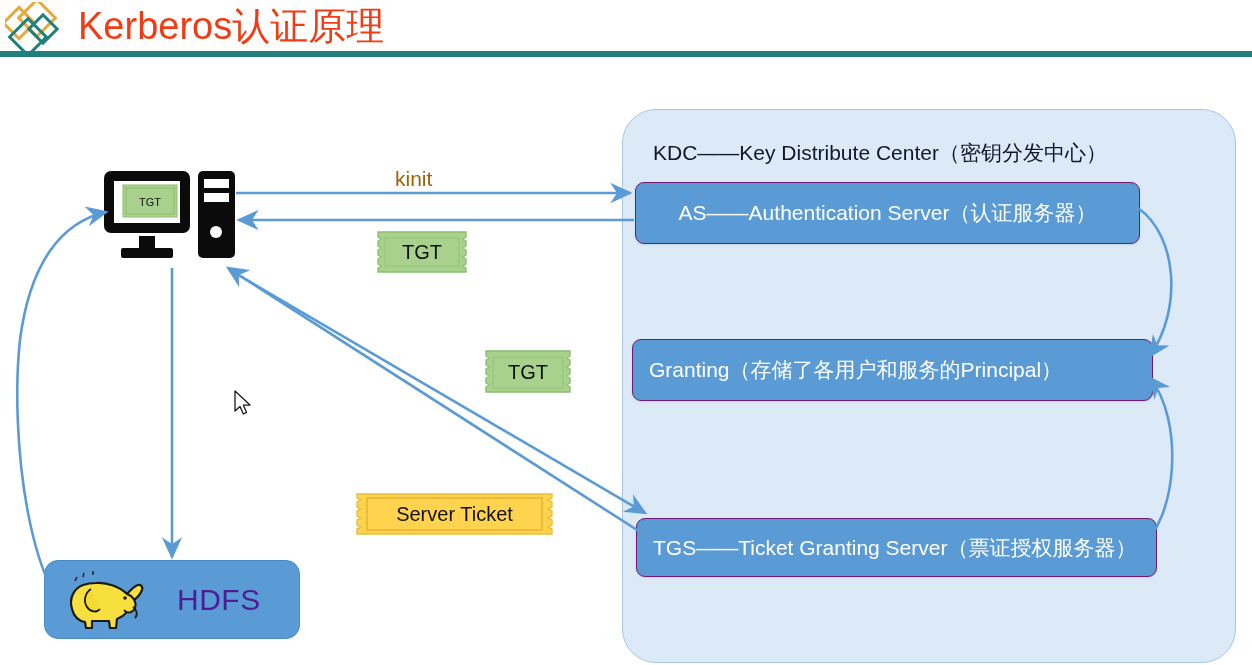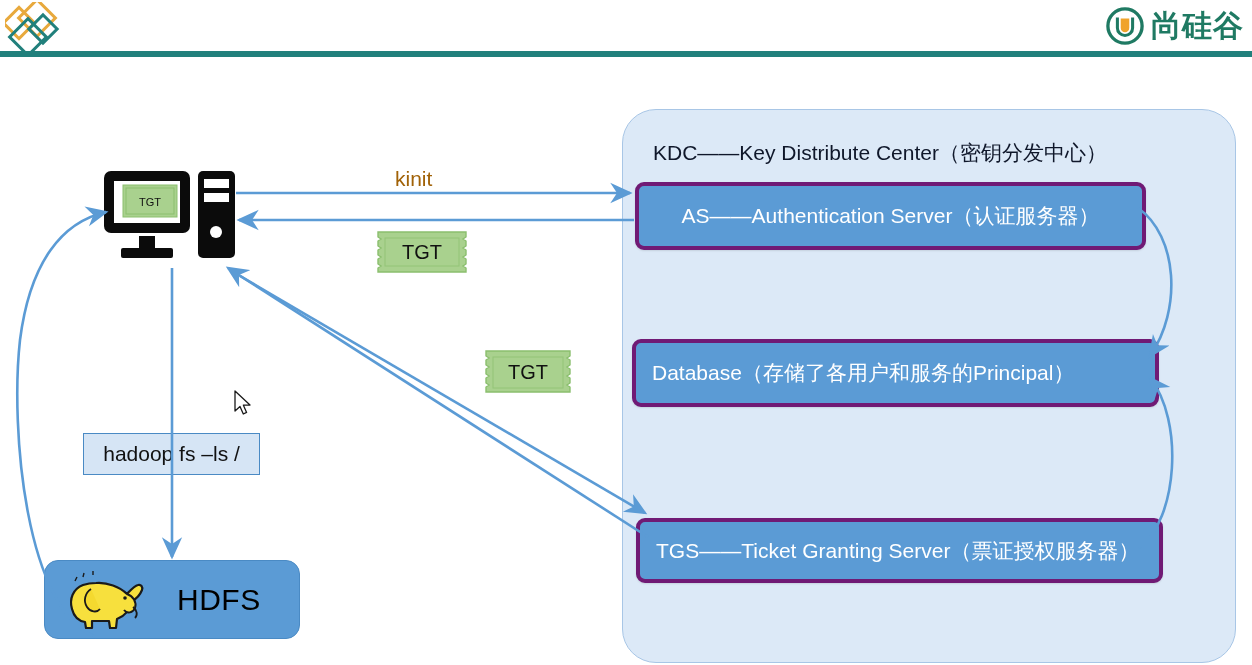--- a/index.html
+++ b/index.html
@@ -34,21 +34,21 @@
     position:absolute;left:622px;top:109px;width:612px;height:552px;
     background:#dce9f7;border:1.5px solid #a8c6e6;border-radius:34px;
   }
   .kdc-label{
     position:absolute;left:653px;top:139px;width:560px;
     font-size:21px;color:#0f172a;white-space:nowrap;
   }
 
   
   .kbox{
-    position:absolute;background:#5b9bd5;border:4px solid #701a75;
+    position:absolute;background:#5b9bd5;border:1px solid #701a75;
     border-radius:9px;color:#ffffff;font-size:21px;
     display:flex;align-items:center;
     box-shadow:0 1px 2px rgba(0,0,0,.10);
   }
   .kbox span{white-space:nowrap;}
   #as-box{left:635px;top:182px;width:503px;height:60px;justify-content:center;}
   #db-box{left:632px;top:339px;width:503px;height:60px;padding-left:16px;}
   #tgs-box{left:636px;top:518px;width:503px;height:57px;padding-left:16px;}
 
   
@@ -73,21 +73,21 @@
     font-size:21px;color:#111;
   }
 
   
   .hdfs-box{
     position:absolute;left:44px;top:560px;width:254px;height:77px;
     background:#5b9bd5;border:1px solid #4a8ac4;border-radius:14px;
     display:flex;align-items:center;
   }
   .hdfs-elephant{width:88px;height:62px;margin-left:18px;flex:0 0 auto;}
-  .hdfs-label{color:#000000;font-size:30px;margin-left:26px;letter-spacing:.5px;}
+  .hdfs-label{color:#4c1d95;font-size:30px;margin-left:26px;letter-spacing:.5px;}
 
   
   .kinit-label{
     position:absolute;left:395px;top:167px;font-size:21px;color:#a16207;
   }
 
   
   .arrows{position:absolute;left:0;top:0;width:1252px;height:665px;
     pointer-events:none;}
   .cursor{position:absolute;left:233px;top:390px;width:20px;height:26px;}
@@ -99,42 +99,35 @@
 
   <div class="header">
 
     <svg class="logo-diamonds" viewBox="0 0 62 54">
       <rect x="19" y="3" width="26" height="26" transform="rotate(45 32 16)" fill="none" stroke="#e8a93c" stroke-width="3"></rect>
       <rect x="3" y="10" width="22" height="22" transform="rotate(45 14 21)" fill="none" stroke="#e8a93c" stroke-width="3"></rect>
       <rect x="10" y="22" width="26" height="26" transform="rotate(45 23 35)" fill="none" stroke="#21807c" stroke-width="3"></rect>
       <rect x="28" y="17" width="20" height="20" transform="rotate(45 38 27)" fill="none" stroke="#21807c" stroke-width="3"></rect>
     </svg>
 
-
-    <div class="brand">
-      <svg class="brand-mark" viewBox="0 0 40 40">
-        <circle cx="20" cy="20" r="18" fill="none" stroke="#1f7a63" stroke-width="3.5"></circle>
-        <path d="M12 11 L12 22 A8 8 0 0 0 28 22 L28 11" fill="none" stroke="#1f7a63" stroke-width="3.2"></path>
-        <path d="M15.5 12 L15.5 22 A4.5 4.5 0 0 0 24.5 22 L24.5 12 Z" fill="#f0a32a"></path>
-      </svg>
-      <div class="brand-text">尚硅谷</div>
-    </div>
+    <div class="page-title">Kerberos认证原理</div>
+
 
     <div class="header-rule"></div>
     <div class="header-rule-under"></div>
   </div>
 
   <div class="kdc-box"></div>
   <div class="kdc-label">KDC——Key Distribute Center（密钥分发中心）</div>
 
   <div class="kbox" id="as-box">
     <span>AS——Authentication Server（认证服务器）</span>
   </div>
   <div class="kbox" id="db-box">
-    <span>Database（存储了各用户和服务的Principal）</span>
+    <span>Granting（存储了各用户和服务的Principal）</span>
   </div>
   <div class="kbox" id="tgs-box">
     <span>TGS——Ticket Granting Server（票证授权服务器）</span>
   </div>
 
   <svg class="computer" viewBox="0 0 133 92">
 
     <rect x="1" y="1" width="86" height="62" rx="7" fill="#0b0b0b"></rect>
     <rect x="11" y="11" width="66" height="42" fill="#ffffff"></rect>
     <rect x="36" y="66" width="16" height="12" fill="#0b0b0b"></rect>
@@ -161,24 +154,28 @@
   </div>
 
   <div class="ticket" id="tgt2">
     <svg viewBox="0 0 90 47" style="position:absolute;left:0;top:0;width:90px;height:47px;">
       <path d="M3,2 h84 v5 l-3,2 l3,2 v5 l-3,2 l3,2 v5 l-3,2 l3,2 v5 l-3,2 l3,2 v5 h-84 v-5 l3,-2 l-3,-2 v-5 l3,-2 l-3,-2 v-5 l3,-2 l-3,-2 v-5 l3,-2 l-3,-2 z" fill="#a9d18e" stroke="#8bbf6e" stroke-width="1.4"></path>
       <rect x="10" y="8" width="70" height="31" fill="none" stroke="#93c477" stroke-width="1"></rect>
     </svg>
     <span>TGT</span>
   </div>
 
-
-  <div class="cmd-box">
-    <span>hadoop fs –ls /</span>
-  </div>
+  <div class="ticket" id="server-ticket">
+    <svg viewBox="0 0 203 44" style="position:absolute;left:0;top:0;width:203px;height:44px;">
+      <path d="M4,2 h195 v4 l-4,2 l4,2 v5 l-4,2 l4,2 v5 l-4,2 l4,2 v5 l-4,2 l4,2 v5 h-195 v-5 l4,-2 l-4,-2 v-5 l4,-2 l-4,-2 v-5 l4,-2 l-4,-2 v-5 l4,-2 l-4,-2 z" fill="#ffd34d" stroke="#e8bf3d" stroke-width="1.4"></path>
+      <rect x="14" y="6" width="175" height="32" fill="none" stroke="#dcae2e" stroke-width="1.2"></rect>
+    </svg>
+    <span>Server Ticket</span>
+  </div>
+
 
   <div class="hdfs-box">
     <svg class="hdfs-elephant" viewBox="0 0 88 62">
       <path d="M20,16 C10,20 6,30 9,40 C11,48 16,52 22,53 L23,59 L29,59 L29,52
                L46,52 L47,59 L53,59 L54,50 C62,47 68,40 69,32
                C73,30 77,26 79,21 C80,18 78,15 75,16 C71,17 67,22 64,25
                C57,18 44,13 33,14 C28,14 23,15 20,16 Z" fill="#f7e03d" stroke="#1a1a1a" stroke-width="2.2" stroke-linejoin="round"></path>
       <path d="M64,25 C70,27 74,33 72,39 C70,44 64,45 61,41" fill="#f7e03d" stroke="#1a1a1a" stroke-width="2"></path>
       <path d="M28,20 C22,24 20,32 24,38 C27,43 34,44 37,40" fill="#f4d92f" stroke="#1a1a1a" stroke-width="1.8"></path>
       <circle cx="62" cy="29" r="1.8" fill="#1a1a1a"></circle>

